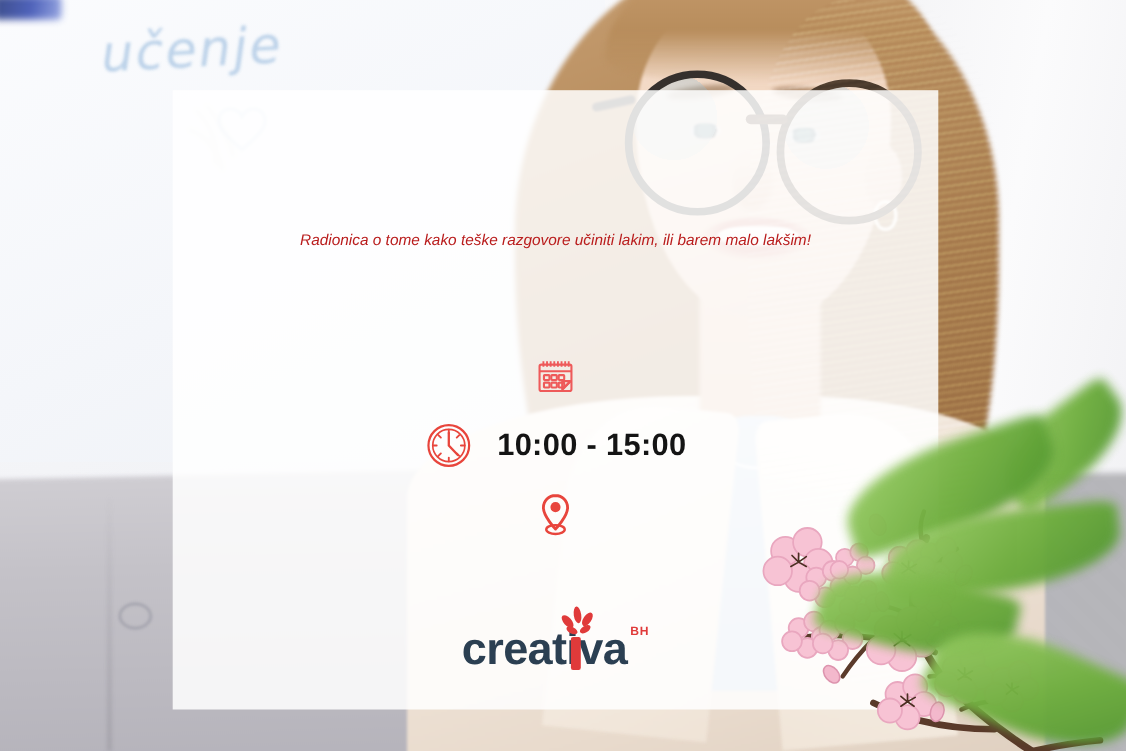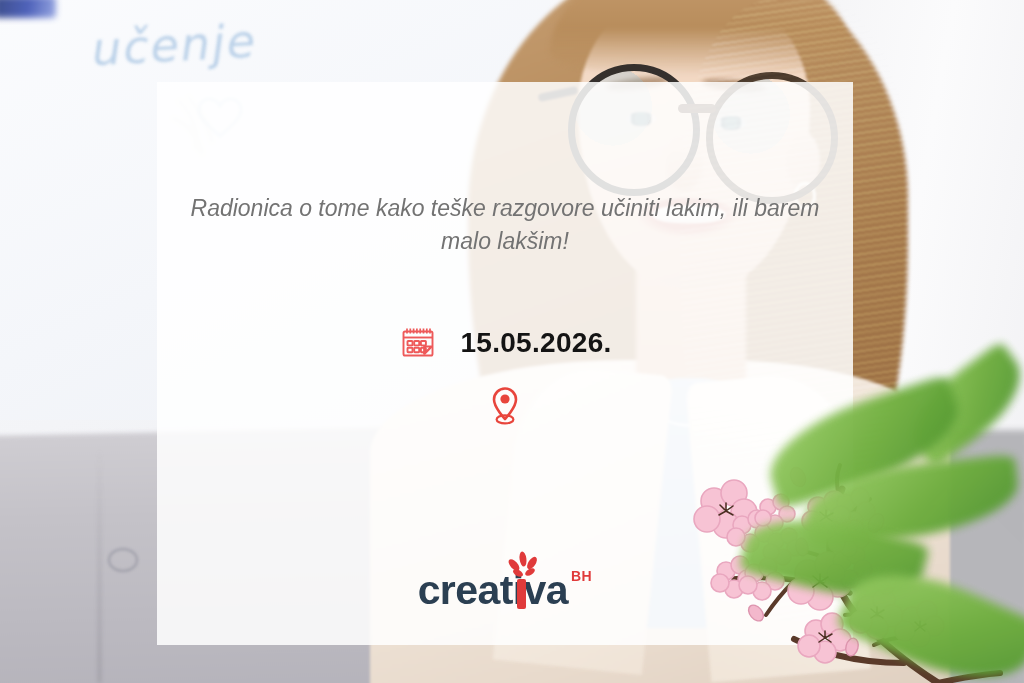--- a/index.html
+++ b/index.html
@@ -211,23 +211,23 @@
 
   
   .title{
     position:absolute;left:157px;top:130px;width:696px;
     text-align:center;
     font-size:49px;font-weight:700;letter-spacing:.5px;
     color:#2c4456;
     white-space:nowrap;
   }
   .subtitle{
-    position:absolute;left:182px;top:192px;width:646px;
+    position:absolute;left:182px;top:202px;width:646px;
     text-align:center;font-style:italic;font-weight:400;
-    font-size:23px;line-height:33px;color:#737373;
+    font-size:14px;line-height:33px;color:#b91c1c;
   }
 
   .rows{position:absolute;left:157px;top:312px;width:696px;}
   .row{
     display:flex;align-items:center;justify-content:center;gap:22px;
     height:62px;
   }
   .row .val{
     font-size:28px;font-weight:700;color:#141414;letter-spacing:.3px;
     white-space:nowrap;
@@ -243,21 +243,21 @@
   .logo-word{
     font-size:41px;font-weight:700;color:#2b3f52;letter-spacing:-.6px;
     line-height:1;position:relative;
   }
   .logo-i-stem{
     position:absolute;left:99px;top:9px;width:9px;height:30px;
     background:#e03a3a;border-radius:2px;
   }
   .logo-sprout{position:absolute;left:88px;top:-20px;width:36px;height:28px;}
   .logo-bh{
-    font-size:14px;font-weight:700;color:#e03a3a;letter-spacing:.6px;
+    font-size:11px;font-weight:700;color:#e03a3a;letter-spacing:.6px;
     margin-left:3px;align-self:flex-start;margin-top:-2px;
   }
 
   
   .blossom{position:absolute;left:690px;top:455px;width:340px;height:235px;pointer-events:none;}
 </style>
 </head>
 <body>
 
 <div class="stage">
@@ -328,23 +328,36 @@
           <rect x="9.5" y="18" width="5" height="4.4" rx=".6"></rect>
           <rect x="16.2" y="18" width="5" height="4.4" rx=".6"></rect>
           <rect x="22.9" y="18" width="5" height="4.4" rx=".6"></rect>
           <rect x="9.5" y="24.8" width="5" height="4.4" rx=".6"></rect>
           <rect x="16.2" y="24.8" width="5" height="4.4" rx=".6"></rect>
           <rect x="22.9" y="24.8" width="5" height="4.4" rx=".6"></rect>
           <path d="M33.5 23.5l-7.4 7.4v-7.4z" stroke-linejoin="round"></path>
           <path d="M26.4 31l7.1-7.1"></path>
         </g>
       </svg>
-      <span class="val">15.05.2026.</span>
     </div>
 
+    <div class="row">
+      <svg class="ico" width="44" height="44" viewBox="0 0 44 44">
+        <g fill="none" stroke="#e8453c" stroke-width="2" stroke-linecap="round">
+          <circle cx="22" cy="22" r="18.5"></circle>
+          <circle cx="22" cy="22" r="14.6" stroke-width="1.5"></circle>
+          <g stroke-width="1.7">
+            <path d="M22 7.6v3.4M22 33v3.4M7.6 22h3.4M33 22h3.4"></path>
+            <path d="M12.5 12.5l2.3 2.3M29.2 29.2l2.3 2.3M31.5 12.5l-2.3 2.3M14.8 29.2l-2.5 2.5"></path>
+          </g>
+          <path d="M22 10.5V22l8.2 8.6" stroke-width="2.1"></path>
+        </g>
+      </svg>
+      <span class="val">10:00 - 15:00</span>
+    </div>
 
     <div class="row">
       <svg class="ico" width="40" height="44" viewBox="0 0 40 44">
         <g fill="none" stroke="#e8453c" stroke-width="2.6">
           <path d="M20 5.5c-6.1 0-11 4.9-11 11 0 7.9 11 19.5 11 19.5s11-11.6 11-19.5c0-6.1-4.9-11-11-11z" stroke-linejoin="round"></path>
           <circle cx="20" cy="16" r="4.6" fill="#e8453c" stroke="none"></circle>
           <ellipse cx="20" cy="36.4" rx="8.4" ry="4" stroke-width="2.2"></ellipse>
         </g>
       </svg>
     </div>

